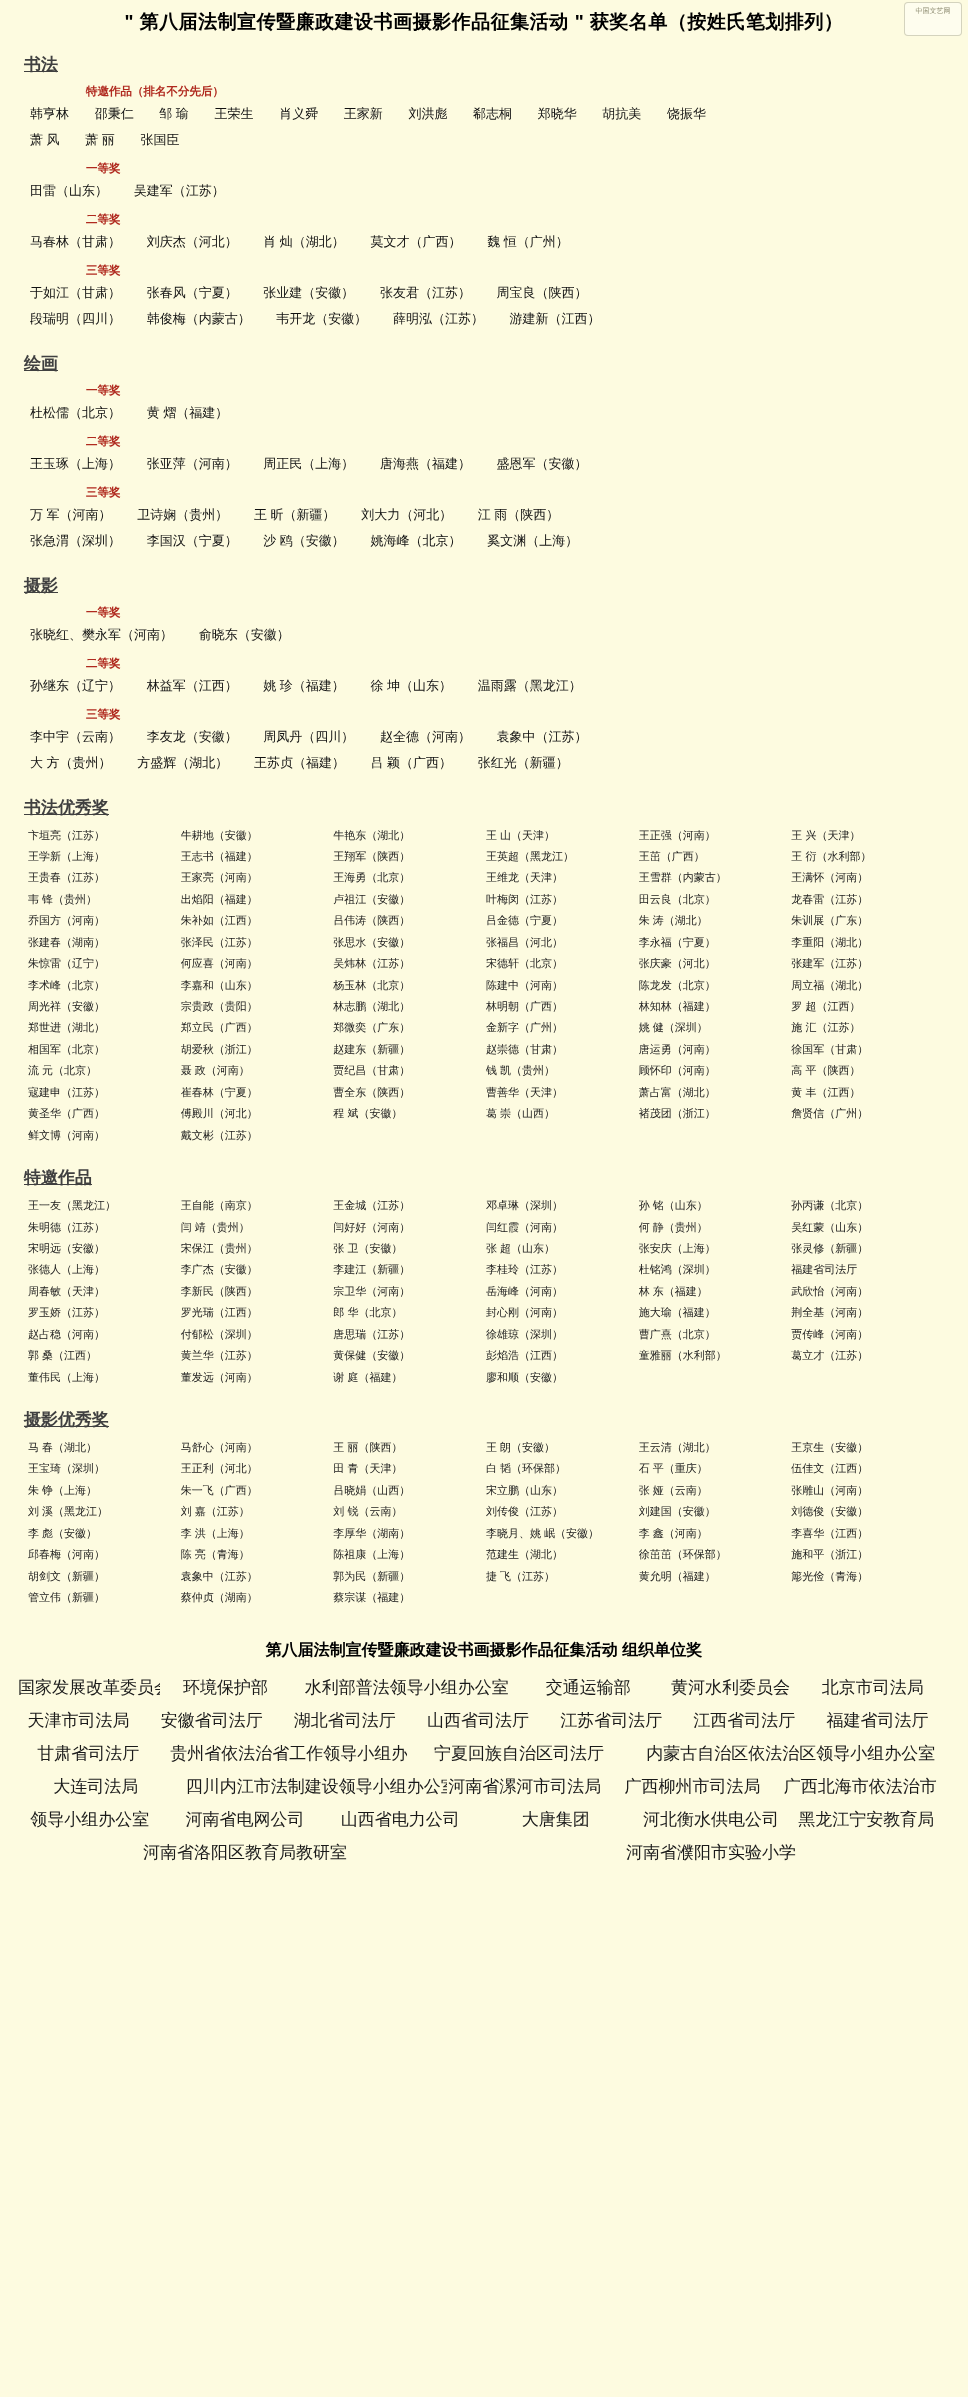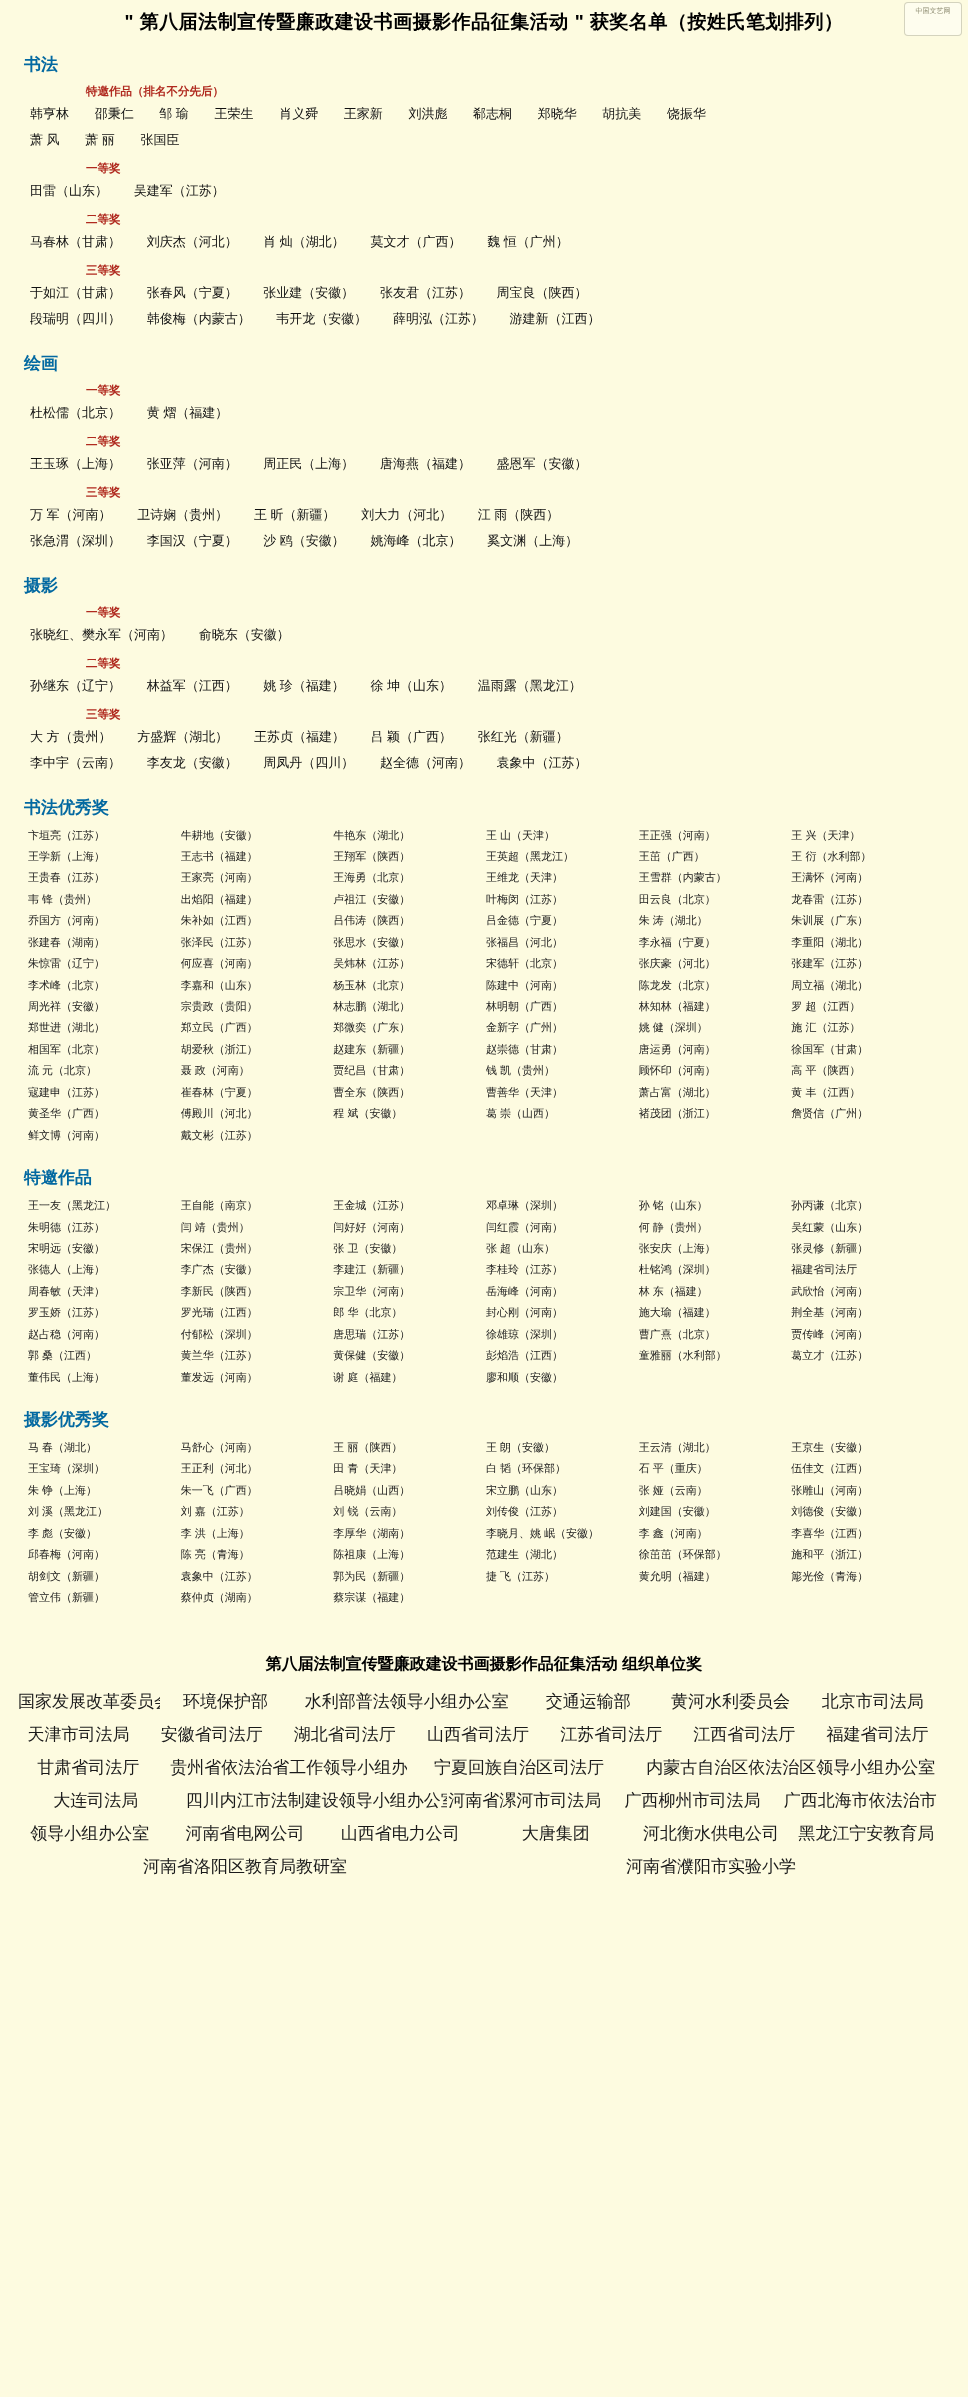--- a/index.html
+++ b/index.html
@@ -36,21 +36,22 @@
     padding-top:4px;
     overflow:hidden;
   }
 
   .section { padding:0 24px; }
 
   h2.sec-title {
     font-size:17px;
     font-weight:bold;
     margin:14px 0 6px 0;
-    color:#0369a1;
+    color:#404040;
+    text-decoration:underline;
   }
 
   .sub {
     font-size:11.5px;
     font-weight:bold;
     color:#b02a1f;
     margin:8px 0 2px 14px;
     padding-left:48px;
   }
 
@@ -76,21 +77,21 @@
     white-space:nowrap;
     overflow:hidden;
   }
 
   .spacer { height:6px; }
 
   .org-title {
     text-align:center;
     font-size:16px;
     font-weight:bold;
-    margin:39px 0 10px 0;
+    margin:25px 0 10px 0;
     color:#000;
   }
   .org-list {
     font-size:17px;
     line-height:1.95;
     padding:0 18px;
     text-align:center;
   }
   .org-list .row { display:flex; }
   .org-list .c {
@@ -228,32 +229,32 @@
         <span class="n">孙继东（辽宁）</span>
         <span class="n">林益军（江西）</span>
         <span class="n">姚  珍（福建）</span>
         <span class="n">徐  坤（山东）</span>
         <span class="n">温雨露（黑龙江）</span>
       </div>
     </div>
     <div class="sub">三等奖</div>
     <div class="names">
       <div class="row">
+        <span class="n">李中宇（云南）</span>
+        <span class="n">李友龙（安徽）</span>
+        <span class="n">周凤丹（四川）</span>
+        <span class="n">赵全德（河南）</span>
+        <span class="n">袁象中（江苏）</span>
+      </div>
+      <div class="row">
         <span class="n">大  方（贵州）</span>
         <span class="n">方盛辉（湖北）</span>
         <span class="n">王苏贞（福建）</span>
         <span class="n">吕  颖（广西）</span>
         <span class="n">张红光（新疆）</span>
-      </div>
-      <div class="row">
-        <span class="n">李中宇（云南）</span>
-        <span class="n">李友龙（安徽）</span>
-        <span class="n">周凤丹（四川）</span>
-        <span class="n">赵全德（河南）</span>
-        <span class="n">袁象中（江苏）</span>
       </div>
     </div>
 
     <div class="spacer"></div>
 
     <div id="excellent-container">
         <h2 class="sec-title">书法优秀奖</h2>
         <div class="grid">
           <div class="row">
             <div class="c">卞垣亮（江苏）</div>

